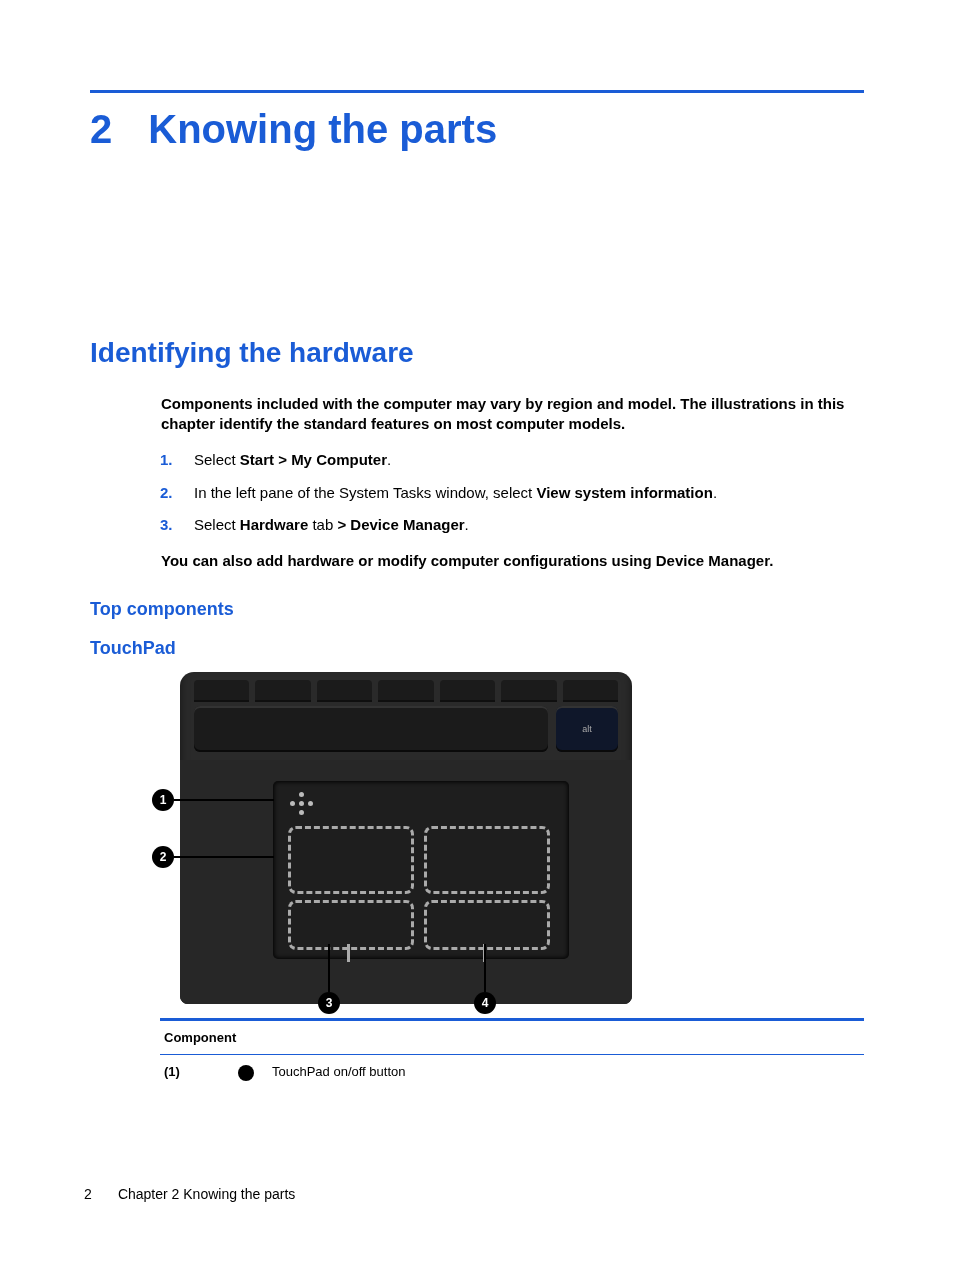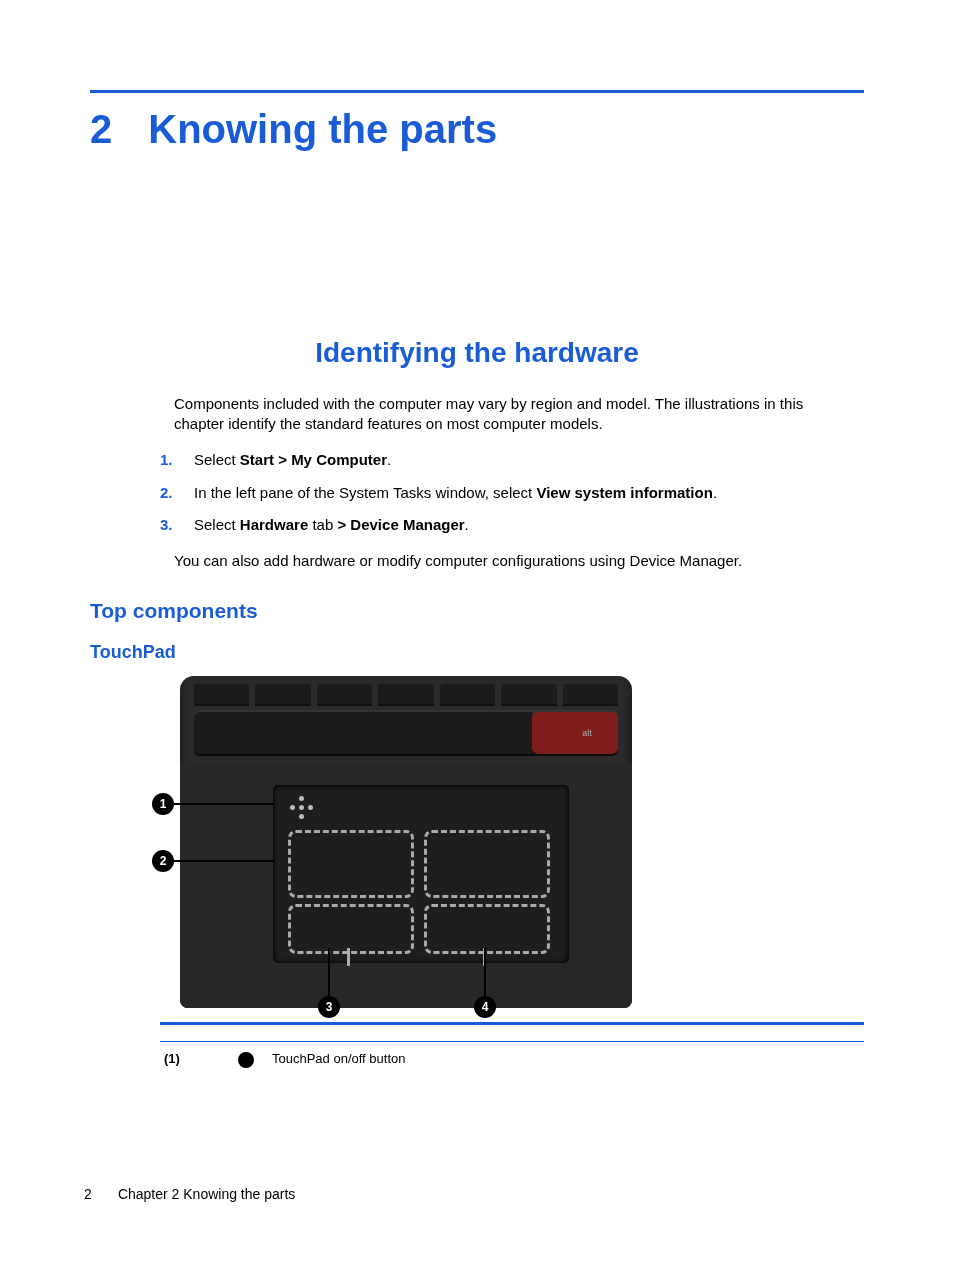--- a/index.html
+++ b/index.html
@@ -40,28 +40,28 @@
     font-weight: bold;
     line-height: 1;
     text-align: center;
   }
   .section-h1 {
     color: #1a5cd6;
     font-size: 28px;
     font-weight: bold;
     margin-top: 185px;
     margin-bottom: 22px;
-    text-align: center;
   }
   .body-block {
     margin-left: 70px;
     margin-right: 10px;
   }
   .body-block p {
-    margin: 0 0 16px 14px;
+    margin: 0 0 16px 1px;
+    font-weight: bold;
   }
   ol.steps {
     margin: 0 0 16px 0;
     padding-left: 0;
     list-style: none;
     counter-reset: step;
   }
   ol.steps li {
     counter-increment: step;
     position: relative;
@@ -71,21 +71,21 @@
   ol.steps li::before {
     content: counter(step) ".";
     position: absolute;
     left: 0;
     top: 0;
     color: #1a5cd6;
     font-weight: bold;
   }
   .section-h2 {
     color: #1a5cd6;
-    font-size: 21px;
+    font-size: 18px;
     font-weight: bold;
     margin-top: 26px;
     margin-bottom: 14px;
   }
   .section-h3 {
     color: #1a5cd6;
     font-size: 18px;
     font-weight: bold;
     margin-bottom: 12px;
   }
@@ -156,29 +156,28 @@
     background: #1b1b1b;
     border-radius: 6px;
     box-shadow: inset 0 -2px 0 #0a0a0a, inset 0 2px 0 #333;
   }
   .alt-key {
     position: absolute;
     top: 34px;
     right: 14px;
     width: 62px;
     height: 46px;
-    background: #7f1d1d;
+    background: #0f172a;
     border-radius: 6px;
     box-shadow: inset 0 -2px 0 #0a0a0a, inset 0 2px 0 #333;
     color: #aaa;
     font-size: 9px;
     display: flex;
     align-items: center;
     justify-content: center;
-    padding-left: 24px;
   }
   .chin {
     position: absolute;
     top: 88px;
     left: 0;
     right: 0;
     bottom: 0;
     background: #272727;
   }
   .touchpad {
@@ -330,20 +329,21 @@
       <div class="dashbox db3"></div>
       <div class="dashbox db4"></div>
       <div class="stem" style="top:272px; left:167px; height:18px;"></div>
       <div class="stem" style="top:272px; left:303px; height:18px;"></div>
     </div>
   </div>
 
   <div class="comp-table-wrap">
     <div class="tbl-rule-top"></div>
     <div class="tbl-row tbl-head">
+      <div class="col-num" style="width:388px;">Component</div>
     </div>
     <div class="tbl-rule-thin"></div>
     <div class="tbl-row">
       <div class="col-num">(1)</div>
       <div class="col-icon">
         <div class="dot-icon"></div>
       </div>
       <div class="col-name">TouchPad on/off button</div>
     </div>
   </div>

